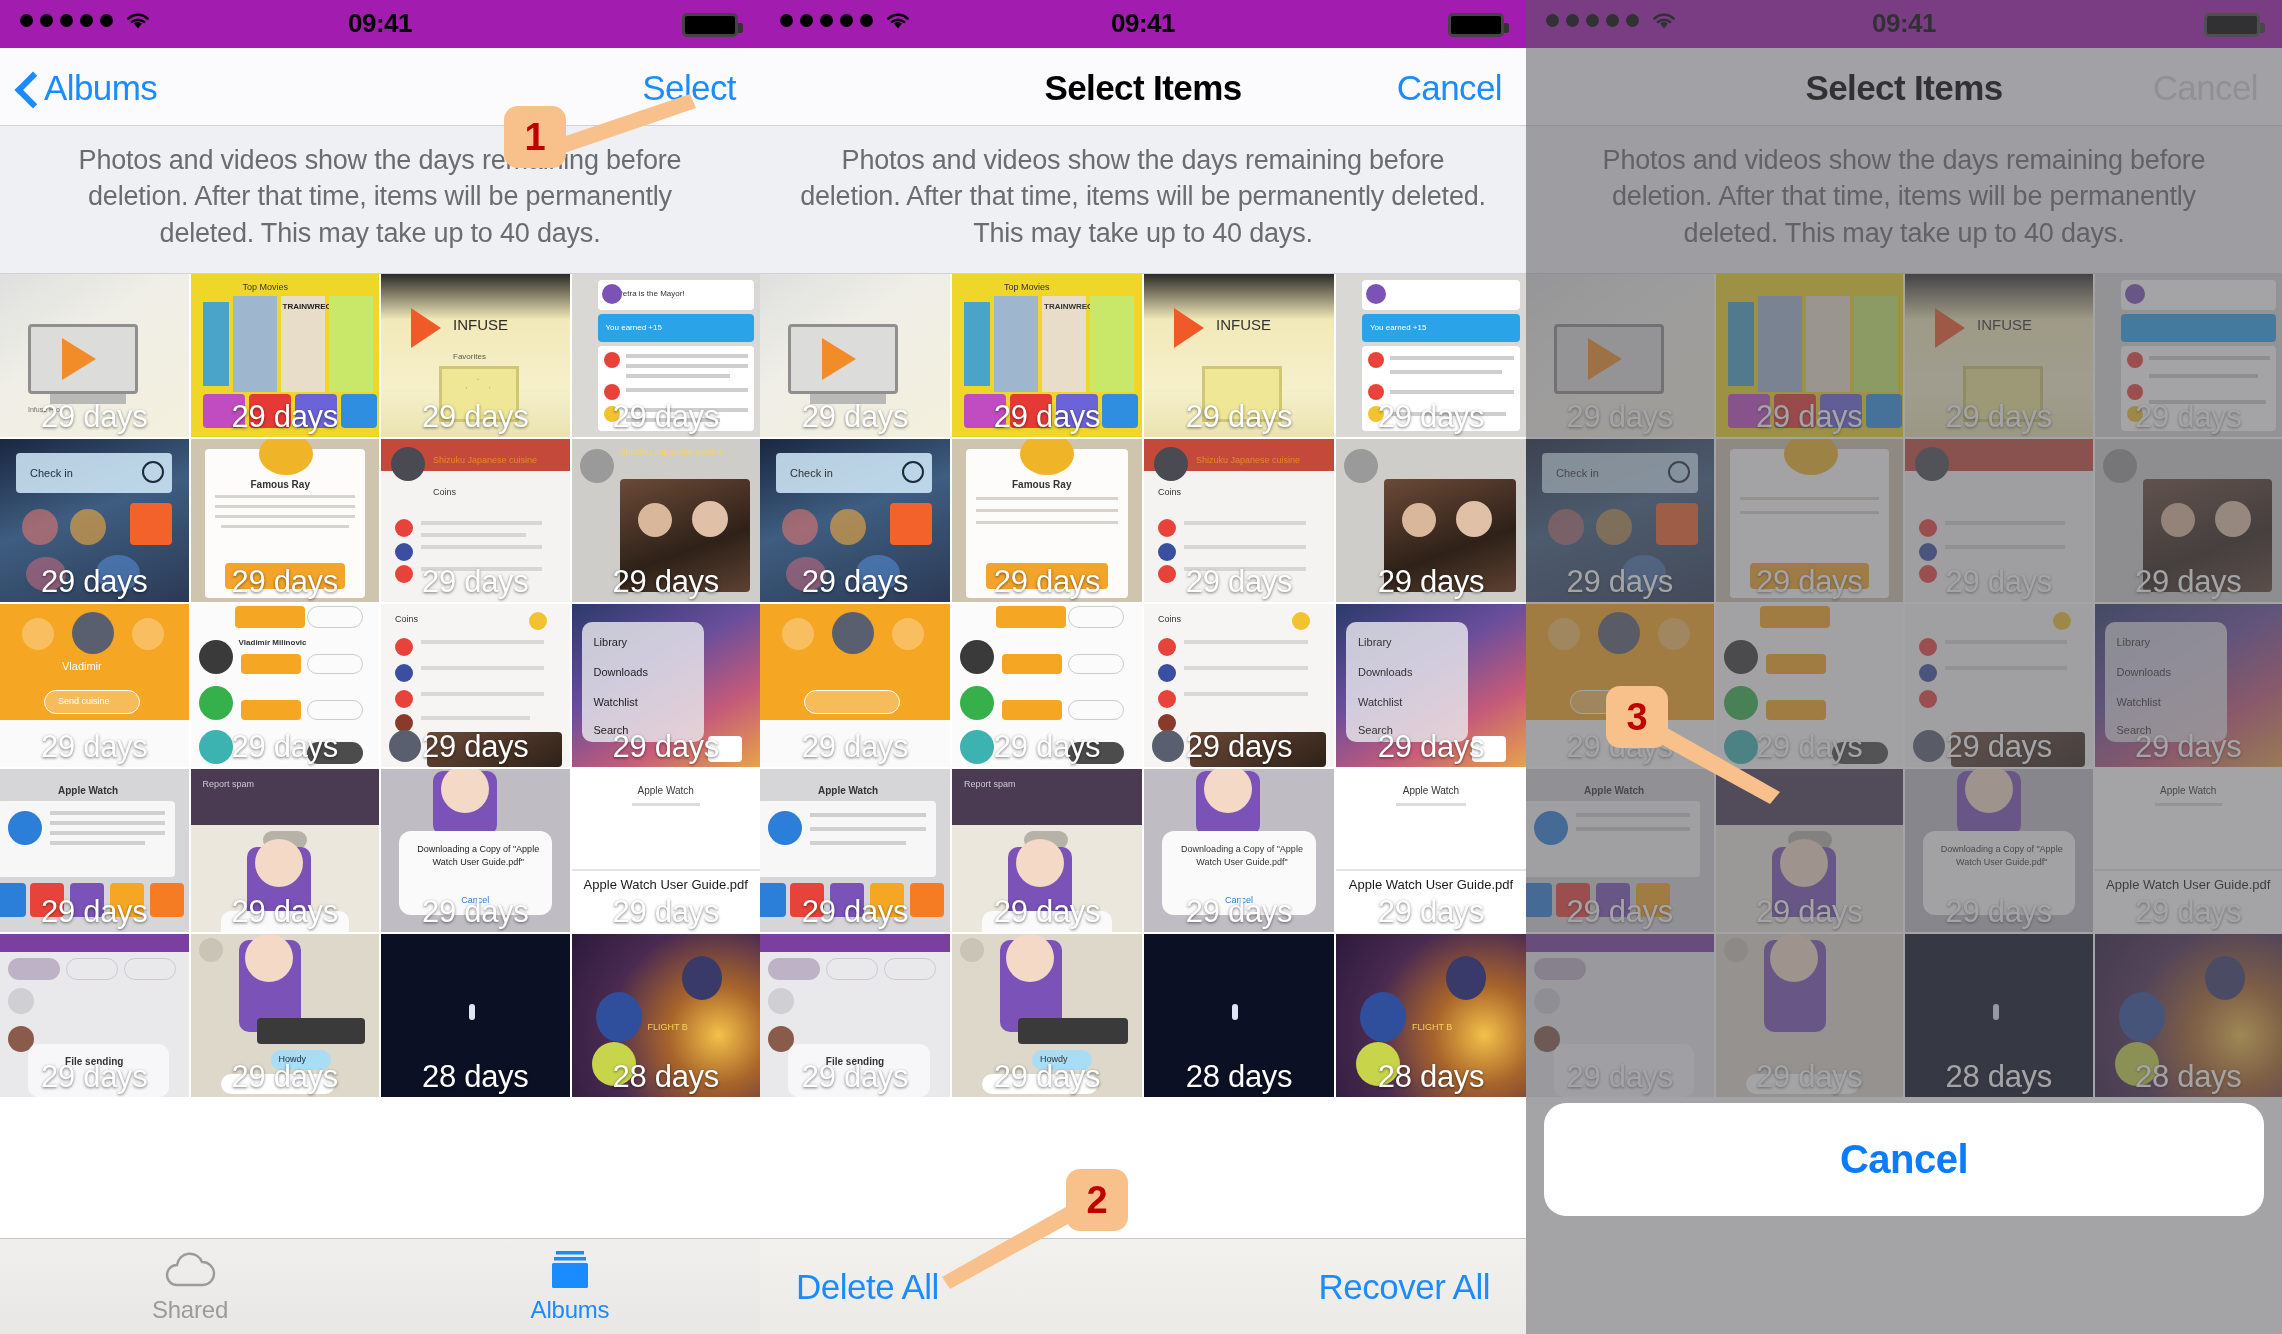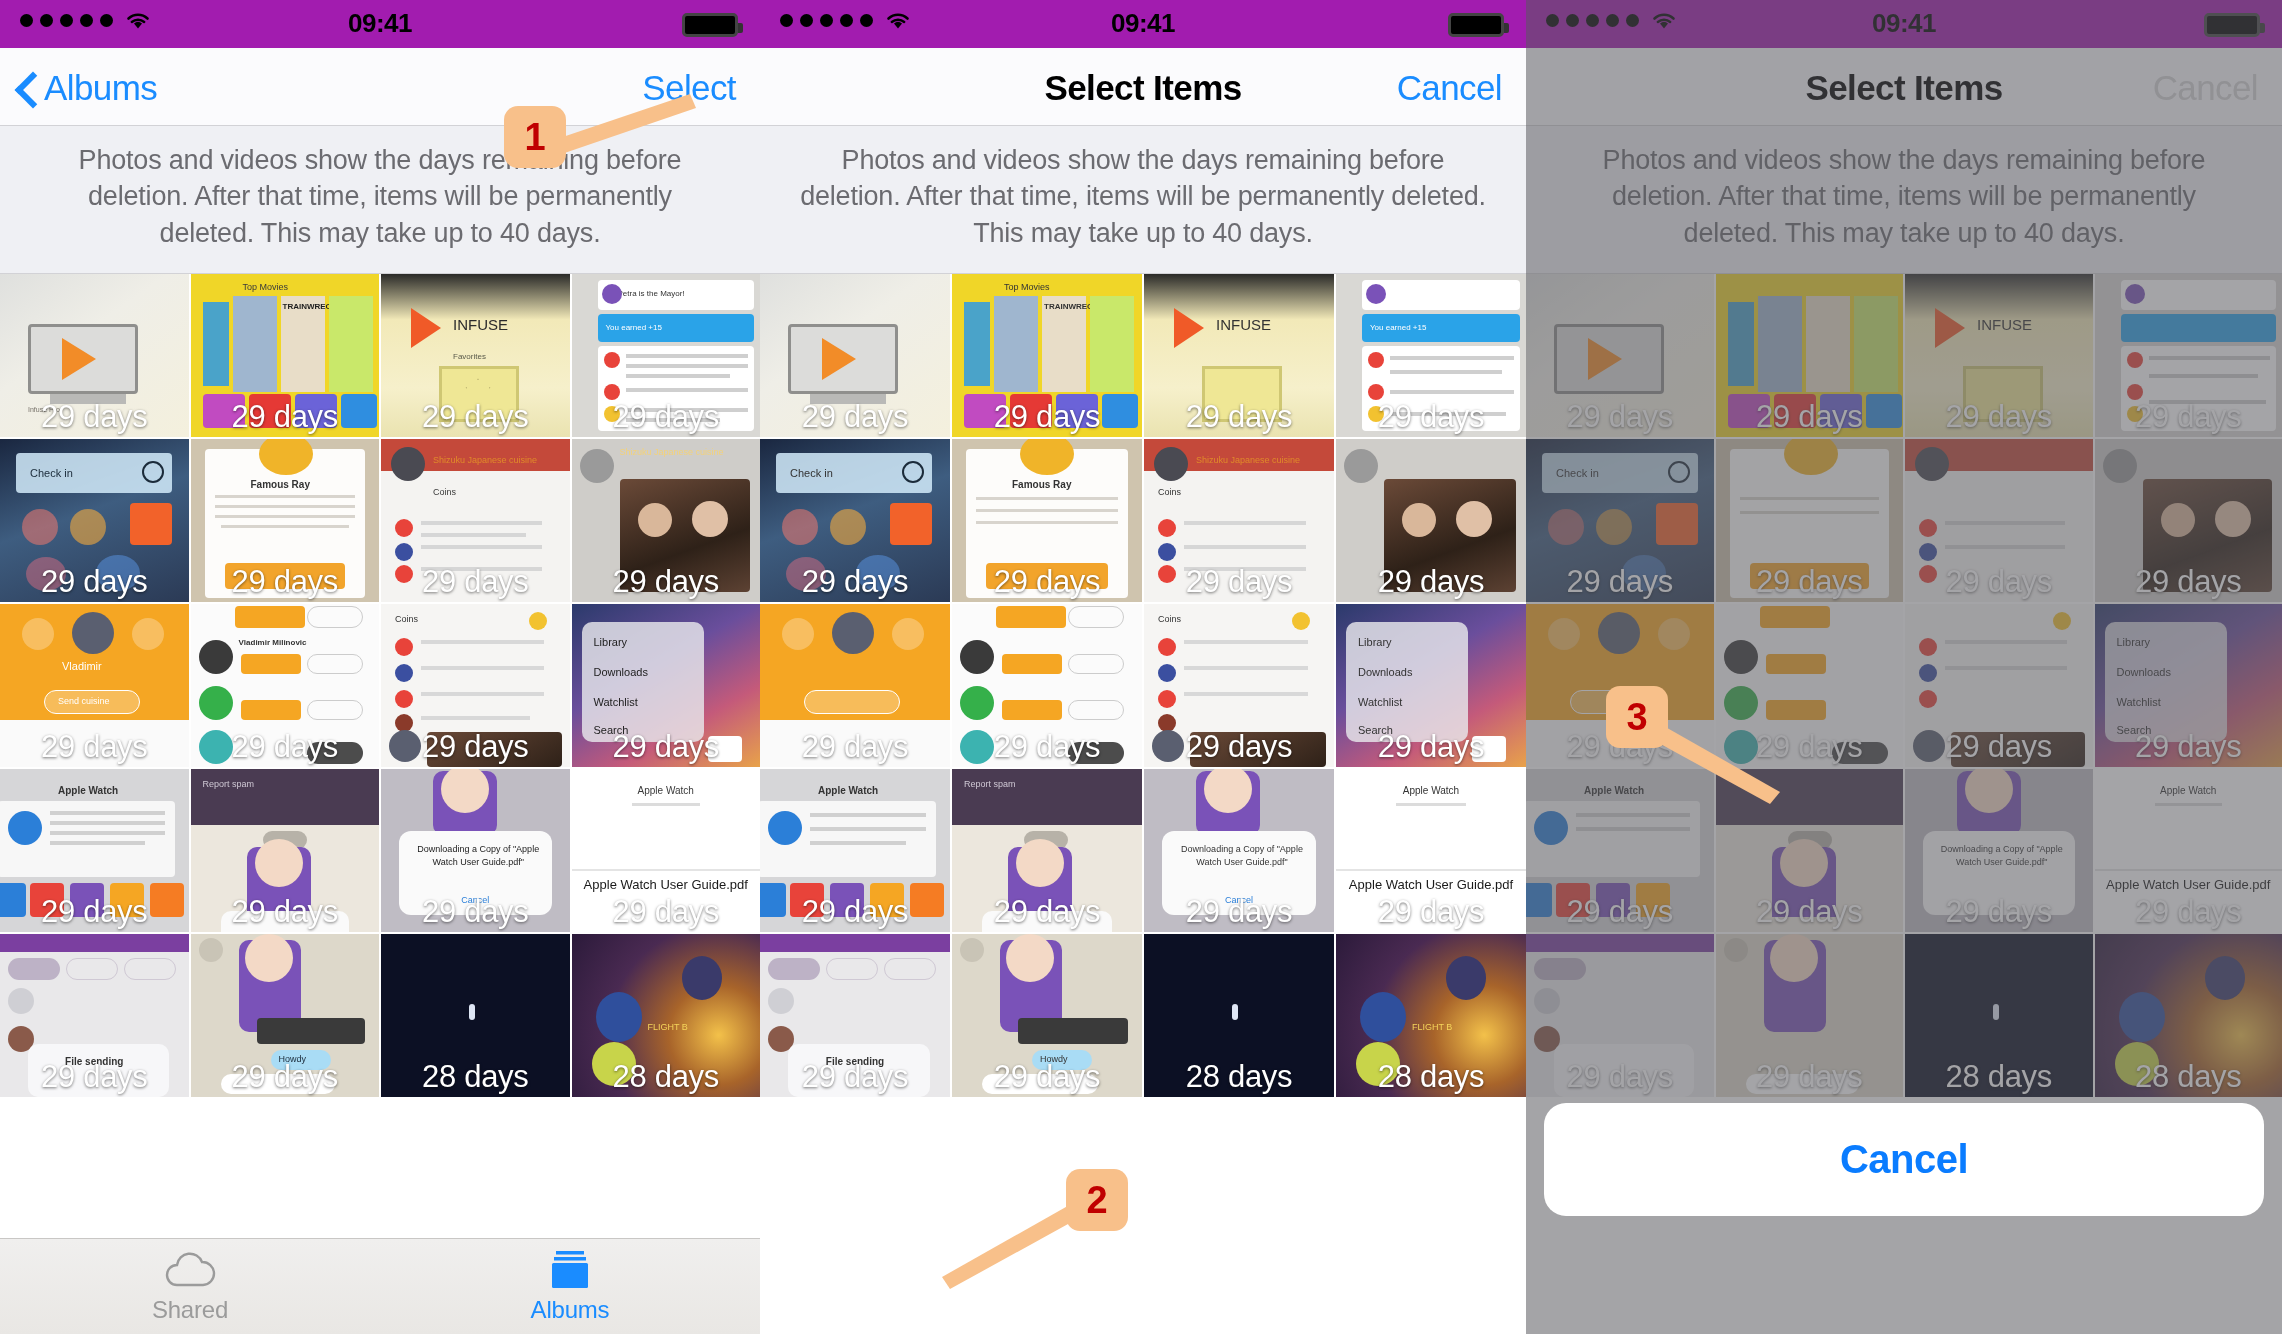--- a/index.html
+++ b/index.html
@@ -677,20 +677,24 @@
           <div class="t" style="background:radial-gradient(circle at 78% 62%,#f3c14a,#a8642a 28%,#4a2a52 62%,#2b1a3a)">
             <div class="box circ" style="left:24px;top:58px;width:46px;height:50px;background:#2f4f9c"></div>
             <div class="box circ" style="left:110px;top:22px;width:40px;height:44px;background:#3a3a6a"></div>
             <div class="box circ" style="left:20px;top:108px;width:44px;height:44px;background:#c8d44a"></div>
             <div class="mini" style="left:76px;top:88px;font-size:9px;color:#f5d45a">FLIGHT B</div>
           </div>
           <div class="daylabel">28 days</div>
         </div>
     </div>
 
+    <div class="actionbar">
+      <div class="act">Delete All</div>
+      <div class="act">Recover All</div>
+    </div>
 
     <div class="callout" style="left:130px;top:1155px;width:320px;height:140px">
       <svg width="320" height="140" viewBox="0 0 320 140" style="position:absolute;left:0;top:0">
         <path d="M52 122 L190 44 L198 58 L60 134 Z" fill="#f8c08a"></path>
       </svg>
       <div class="badge" style="left:176px;top:14px">2</div>
     </div>
   </div>
 
   <div class="gap"></div>

